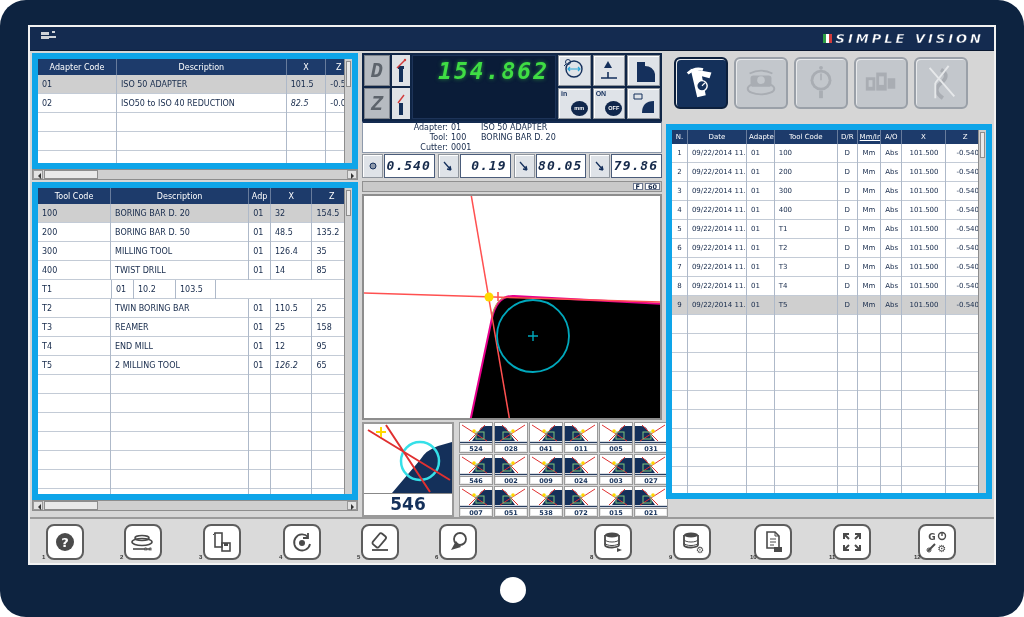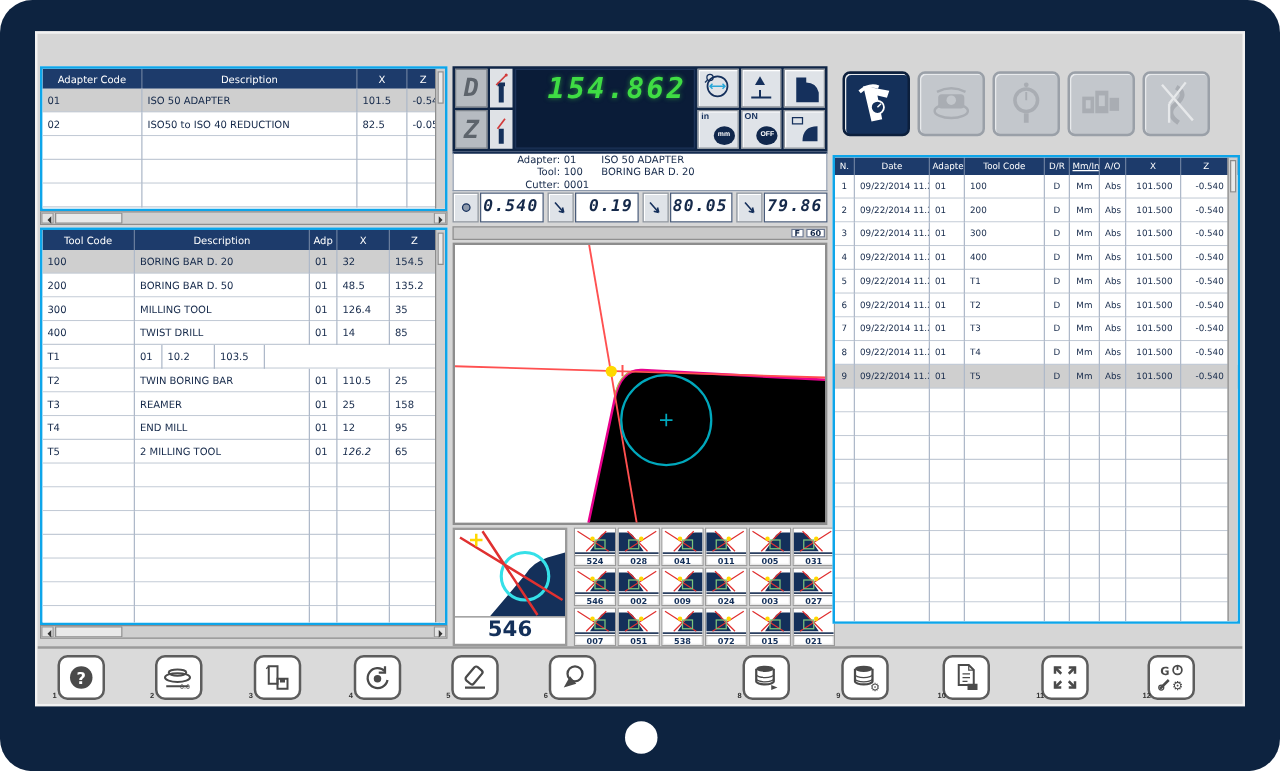--- a/index.html
+++ b/index.html
@@ -17,21 +17,21 @@
   .titlebar { position:absolute; left:0; top:0; width:964px; height:24px;
     background:#142b50; display:flex; align-items:center; justify-content:space-between;
     padding:0 10px; border-bottom:1px solid #0a1830; }
   .logo { display:flex; align-items:center; gap:4px; }
   .logo-flag { display:flex; height:9px; }
   .logo-flag i { width:3px; height:9px; display:block; }
   .logo-text { color:#fff; font-style:italic; font-weight:bold; font-size:13px;
     letter-spacing:3px; -webkit-text-stroke:.4px #142b50; }
 
   
-  .tblock { position:absolute; background:#fff; border:2px solid #0ea5e9; overflow:hidden; }
+  .tblock { position:absolute; background:#fff; border:6px solid #0ea5e9; overflow:hidden; }
   .t-head { display:flex; background:#1d3b6b; }
   .t-hcell { color:#fff; font-size:8px; text-align:center; padding:4px 2px 3px;
     border-right:1px solid #ffffff55; overflow:hidden; white-space:nowrap; }
   .t-row { display:flex; background:#fff; border-bottom:1px solid #c3cbd6; height:19px; }
   .t-row.sel { background:#cfcfcf; }
   .t-cell { font-size:8px; color:#15294a; padding:5px 4px 0; border-right:1px solid #aeb9c9;
     overflow:hidden; white-space:nowrap; height:19px; }
   .t-cell.ar { text-align:right; padding-right:6px; }
   .t-cell.ac { text-align:center; }
   .small-tbl .t-hcell { font-size:7px; padding-top:3px; }
@@ -127,38 +127,56 @@
     justify-content:center; color:#4a4a4a; cursor:pointer; }
   .bb-num { position:absolute; left:-6px; bottom:-2px; font-size:6px; color:#333; font-weight:bold; }
 </style>
 </head>
 <body>
 
 <div class="bezel">
   <div class="screen">
     <div class="content">
 
+      <div class="titlebar">
+        <span>
+          <svg width="18" height="14" viewBox="0 0 18 14">
+            <rect x="1" y="2" width="8" height="3" fill="#cfd3d8"></rect>
+            <rect x="1" y="6" width="8" height="3" fill="#cfd3d8"></rect>
+            <rect x="9" y="6" width="7" height="2" fill="#cfd3d8"></rect>
+            <rect x="12" y="1" width="3" height="2" fill="#cfd3d8"></rect>
+          </svg>
+        </span>
+        <span class="logo">
+          <span class="logo-flag">
+              <i style="background:#2e9e44"></i>
+              <i style="background:#ffffff"></i>
+              <i style="background:#d23b3b"></i>
+            </span>
+          <span class="logo-text">SIMPLE VISION</span>
+        </span>
+      </div>
 
       <div id="adapterTable" class="tblock" style="left:2px; top:26px; width:326px; height:116px;">
           <div class="t-head" style="height: 16px;">
             <div class="t-hcell" style="width: 80px;">Adapter Code</div>
             <div class="t-hcell" style="width: 172px;">Description</div>
             <div class="t-hcell" style="width: 40px;">X</div>
             <div class="t-hcell" style="width: 26px;">Z</div>
           </div>
           <div class="t-row sel">
             <div class="t-cell al" style="width: 80px;">01</div>
             <div class="t-cell al" style="width: 172px;">ISO 50 ADAPTER</div>
             <div class="t-cell al" style="width: 40px;">101.5</div>
             <div class="t-cell al" style="width: 26px;">-0.54</div>
           </div>
           <div class="t-row">
             <div class="t-cell al" style="width: 80px;">02</div>
             <div class="t-cell al" style="width: 172px;">ISO50 to ISO 40 REDUCTION</div>
-            <div class="t-cell al" style="width: 40px;">82.5</div>
+            <div class="t-cell al" style="width: 40px; font-style: italic;">82.5</div>
             <div class="t-cell al" style="width: 26px;">-0.051</div>
           </div>
           <div class="t-row">
             <div class="t-cell al" style="width: 80px;"></div>
             <div class="t-cell al" style="width: 172px;"></div>
             <div class="t-cell al" style="width: 40px;"></div>
             <div class="t-cell al" style="width: 26px;"></div>
           </div>
           <div class="t-row">
             <div class="t-cell al" style="width: 80px;"></div>

